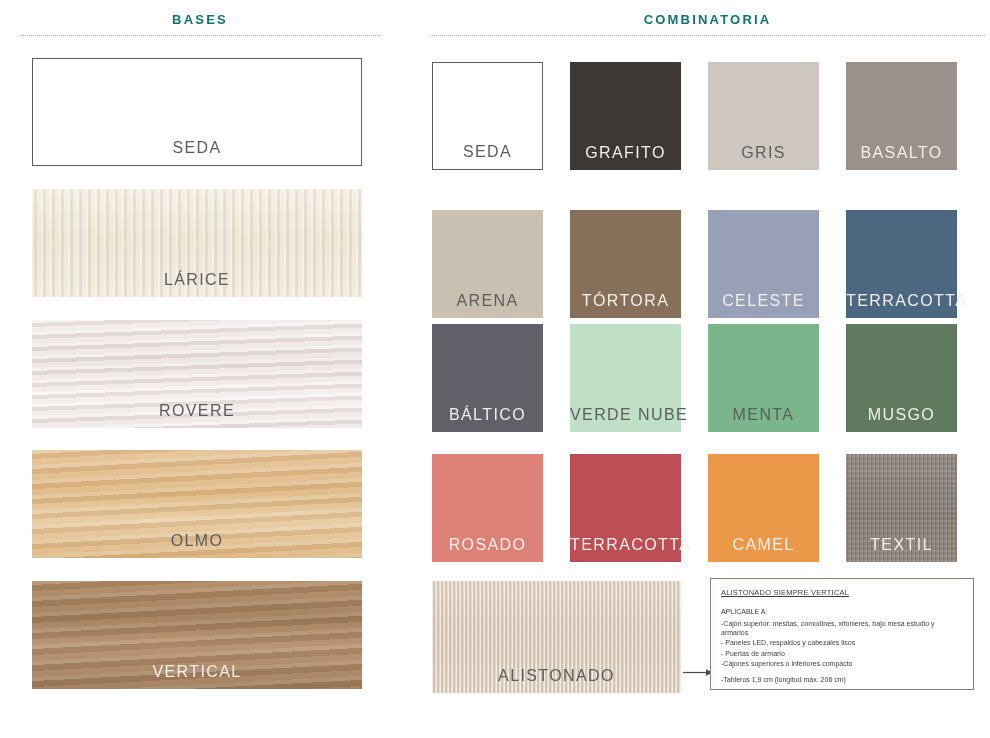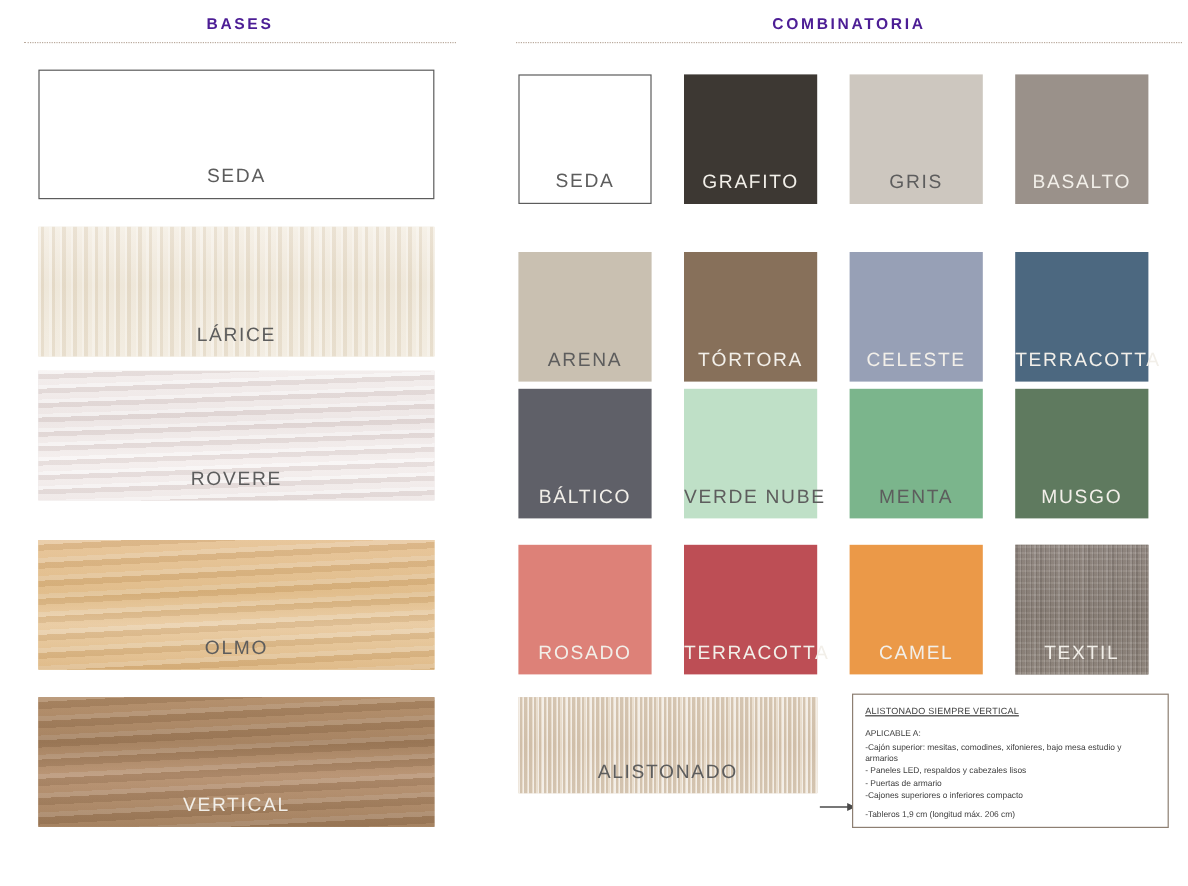--- a/index.html
+++ b/index.html
@@ -6,21 +6,21 @@
   body{
     width:990px;height:738px;position:relative;overflow:hidden;
     font-family:"Liberation Sans","DejaVu Sans",sans-serif;
     color:#4a4a4a;
   }
 
   
   .col-head{position:absolute;top:12px;}
   .col-head .title{
     text-align:center;font-size:13px;letter-spacing:2.2px;
-    font-weight:bold;color:#4c1d95;line-height:16px;
+    font-weight:bold;color:#0f766e;line-height:16px;
   }
   .col-head .rule{
     margin-top:7px;height:0;
     border-top:1px dotted #b9a99c;
   }
   #head-bases{left:20px;width:360px;}
   #head-comb{left:430px;width:555px;}
 
   
   .swatch{position:absolute;box-sizing:border-box;}
@@ -30,21 +30,21 @@
     line-height:13px;white-space:nowrap;
   }
   .lbl-dark  .label{color:#5d5d5d;}
   .lbl-light .label{color:#f2efe9;}
   .outlined{border:1px solid #5c5c5c;background:#ffffff;}
 
   
   .base{left:32px;width:330px;height:108px;}
   #base-0{top:58px;}
   #base-1{top:189px;}
-  #base-2{top:309px;}
+  #base-2{top:320px;}
   #base-3{top:450px;}
   #base-4{top:581px;}
 
   
   .tx-larice{
     background-color:#ece3d4;
     background-image:
       repeating-linear-gradient(90deg,
         rgba(255,255,255,.45) 0px, rgba(255,255,255,.45) 2px,
         rgba(216,203,183,.30) 2px, rgba(216,203,183,.30) 5px,
@@ -99,21 +99,21 @@
         rgba(70,64,58,.07) 2px, rgba(70,64,58,.07) 5px),
       linear-gradient(180deg,#908680 0%,#857b73 55%,#8d837b 100%);
   }
 
   
   .comb{width:111px;height:108px;}
   .cc-0{left:432px;} .cc-1{left:570px;} .cc-2{left:708px;} .cc-3{left:846px;}
   .cr-0{top:62px;} .cr-1{top:210px;text-decoration:underline;} .cr-2{top:324px;} .cr-3{top:454px;}
 
   
-  #comb-alistonado{left:432px;top:581px;width:249px;height:80px;padding-left:36px;}
+  #comb-alistonado{left:432px;top:581px;width:249px;height:112px;padding-left:36px;}
 
   
   #note-box{
     position:absolute;left:710px;top:578px;width:264px;height:112px;
     box-sizing:border-box;border:1px solid #8d7f72;background:#fff;
     padding:9px 10px 0 10px;
   }
   #note-box .note-title{
     font-size:7.5px;letter-spacing:.2px;color:#3d3d3d;
     text-decoration:underline;margin-bottom:9px;line-height:10px;

